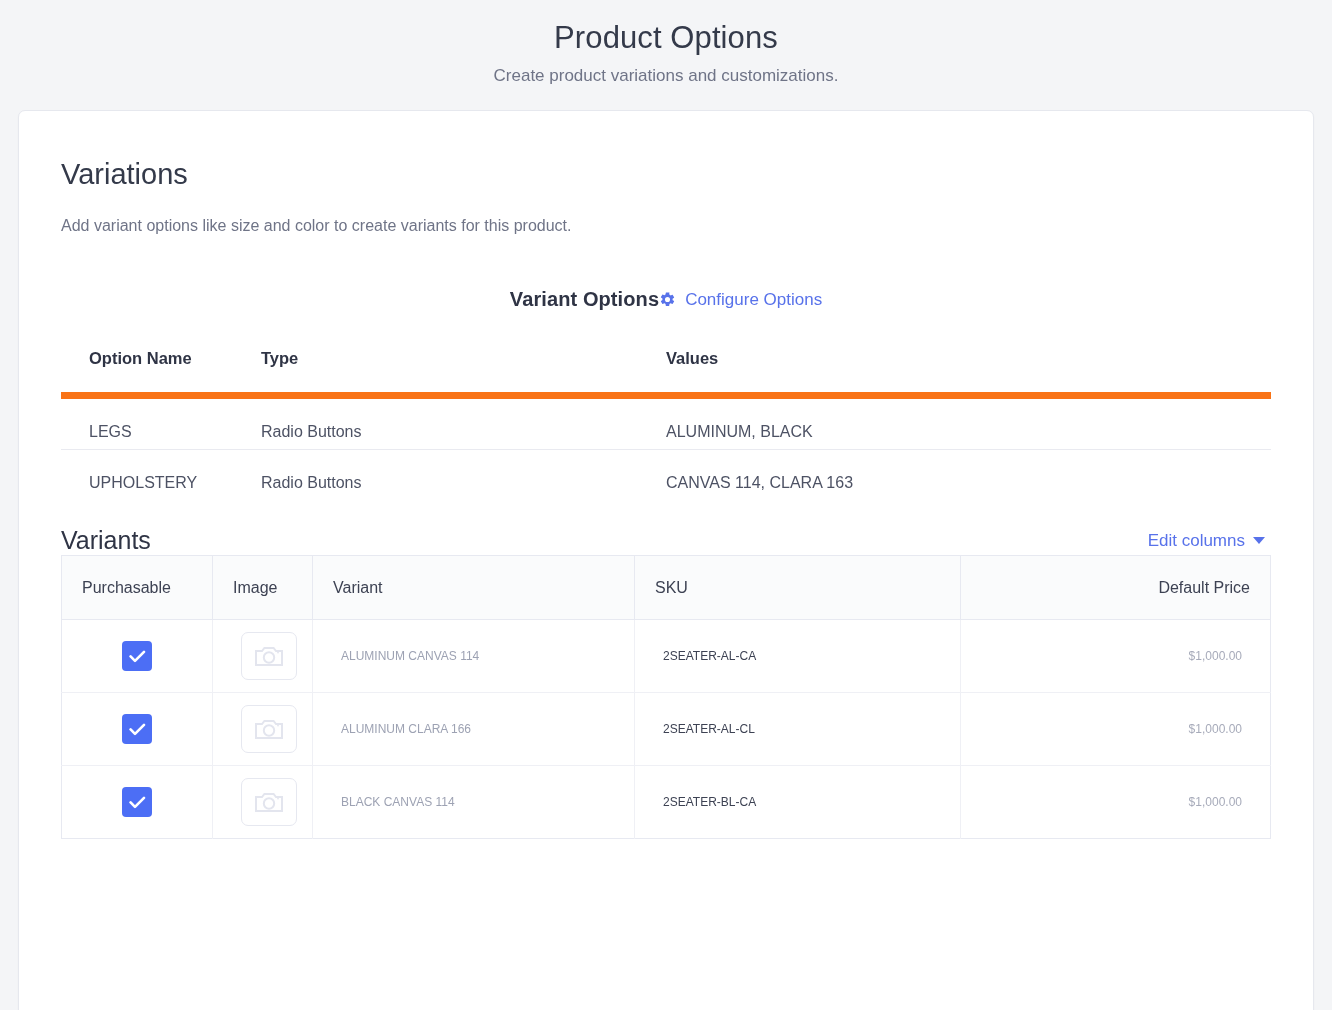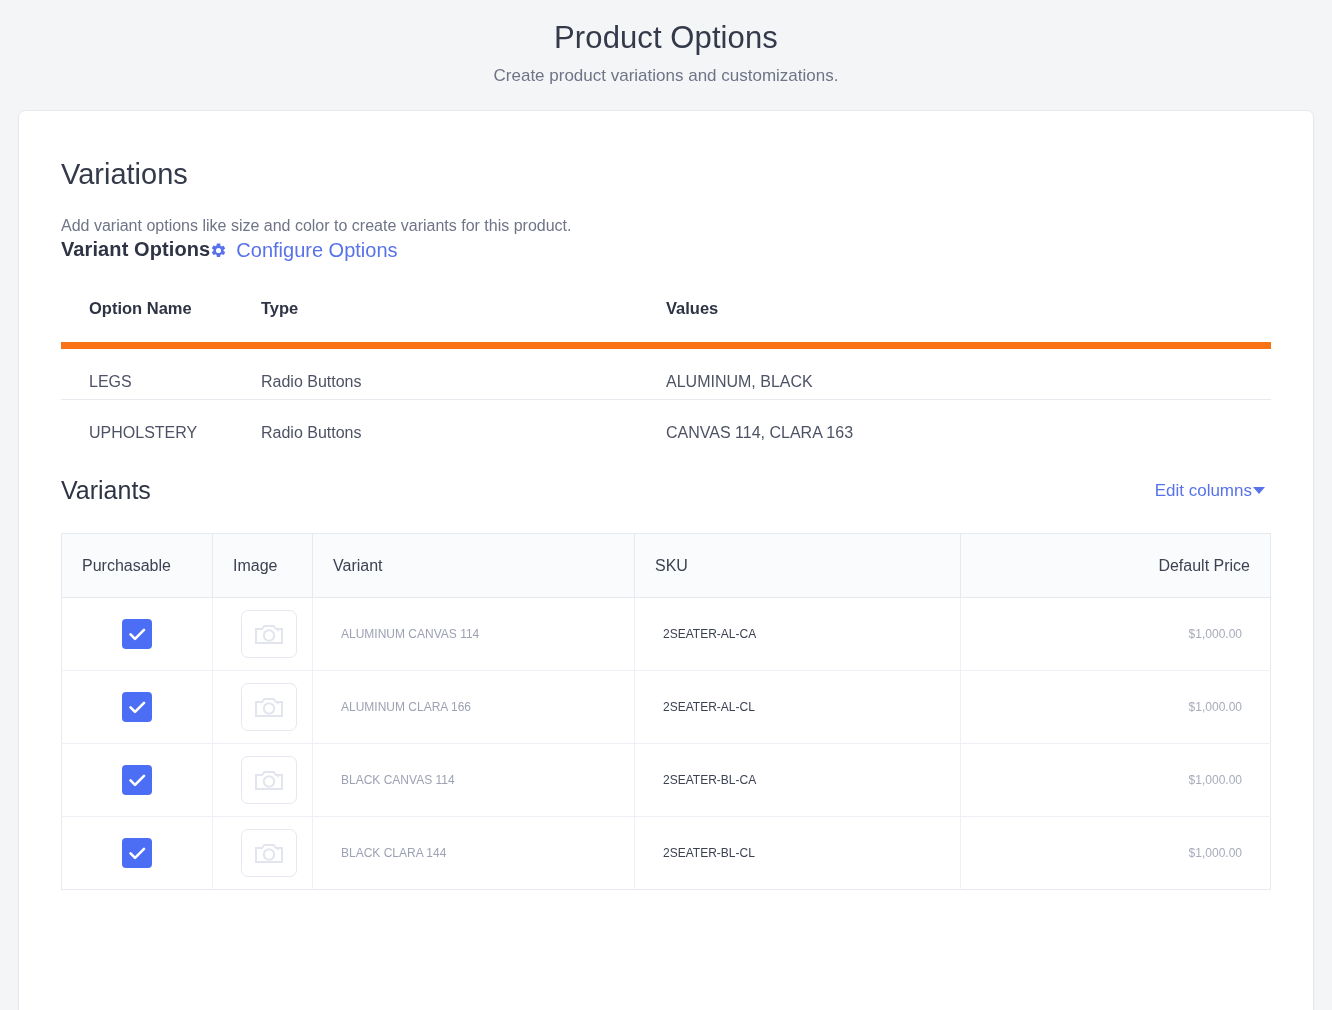--- a/index.html
+++ b/index.html
@@ -61,35 +61,36 @@
     font-size: 16px;
     color: #6f7487;
     margin-top: 21px;
     line-height: 24px;
   }
 
   
   .sub-head {
     display: flex;
     align-items: center;
-    justify-content: flex-start;
+    justify-content: center;
+    margin-top: 50px;
   }
   .sub-title {
     font-size: 20px;
     font-weight: 700;
     color: #2f3445;
     letter-spacing: 0.1px;
   }
 
   .config-link {
     display: inline-flex;
     align-items: center;
     gap: 9px;
     color: #5872ea;
-    font-size: 20px;
+    font-size: 17px;
     text-decoration: none;
     cursor: pointer;
     line-height: 22px;
   }
   .config-link .gear { display: block; width: 17px; height: 17px; }
 
   
   .options-table {
     width: 100%;
     border-collapse: collapse;
@@ -123,38 +124,37 @@
     margin-top: 26px;
   }
   .variants-title {
     font-size: 25px;
     font-weight: 400;
     color: #2f3445;
   }
   .edit-columns {
     display: inline-flex;
     align-items: center;
-    gap: 1px;
+    gap: 8px;
     color: #5872ea;
     font-size: 17px;
     cursor: pointer;
     line-height: 22px;
     padding-right: 6px;
   }
   .caret {
     width: 0; height: 0;
     border-left: 6px solid transparent;
     border-right: 6px solid transparent;
     border-top: 7px solid #5872ea;
   }
 
   
   .variants-table {
     width: 100%;
-    margin-top: 28px;
     border: 1px solid #e7e9f1;
     border-collapse: collapse;
     border-radius: 16px;
     table-layout: fixed;
   }
   .variants-table th {
     background: #fafbfc;
     font-size: 16px;
     font-weight: 400;
     color: #3d4253;
@@ -337,38 +337,17 @@
               <circle cx="15" cy="13.5" r="5.2"></circle>
               <circle cx="24" cy="8.6" r="0.9" fill="#e3e5ee" stroke="none"></circle>
             </svg>
           </span>
         </td>
         <td class="c-var cell-variant">BLACK CANVAS 114</td>
         <td class="c-sku cell-sku">2SEATER-BL-CA</td>
         <td class="c-price cell-price">$1,000.00</td>
       </tr>
 
-      <tr>
-        <td class="c-purch">
-          <span class="checkbox">
-            <svg width="17" height="13" viewBox="0 0 17 13" aria-hidden="true">
-                <path d="M1.6 6.4 L6 10.8 L15 1.8" fill="none" stroke="#ffffff" stroke-width="2.6" stroke-linecap="round" stroke-linejoin="round"></path>
-              </svg>
-          </span>
-        </td>
-        <td class="c-img">
-          <span class="img-ph">
-            <svg width="30" height="24" viewBox="0 0 30 24" fill="none" stroke="#e3e5ee" stroke-width="2" aria-hidden="true">
-              <path d="M2 7h6l2.4-3h9.2L22 7h6v14H2z"></path>
-              <circle cx="15" cy="13.5" r="5.2"></circle>
-              <circle cx="24" cy="8.6" r="0.9" fill="#e3e5ee" stroke="none"></circle>
-            </svg>
-          </span>
-        </td>
-        <td class="c-var cell-variant">BLACK CLARA 144</td>
-        <td class="c-sku cell-sku">2SEATER-BL-CL</td>
-        <td class="c-price cell-price">$1,000.00</td>
-      </tr>
 
     </tbody>
   </table>
 
 </div>
 
 </body></html>

